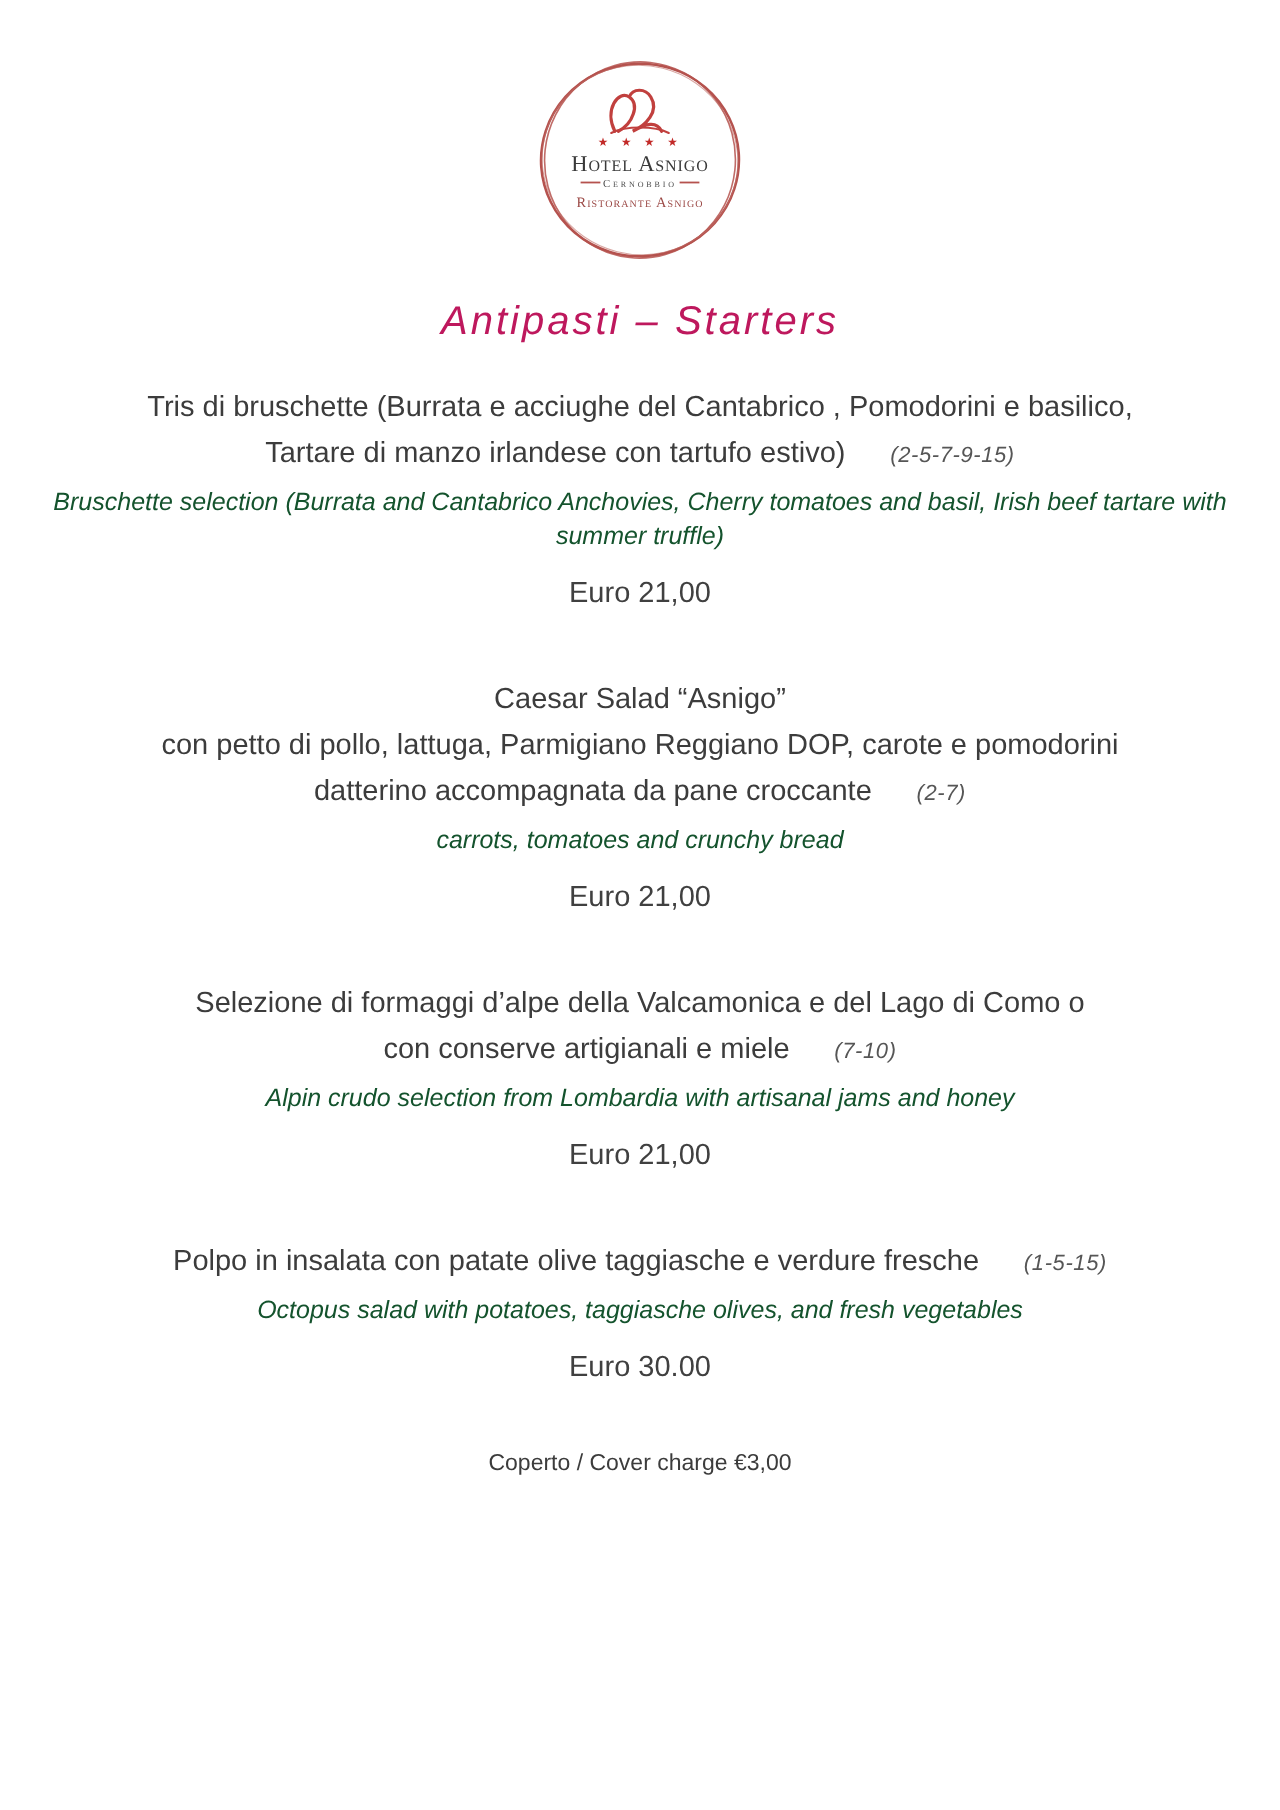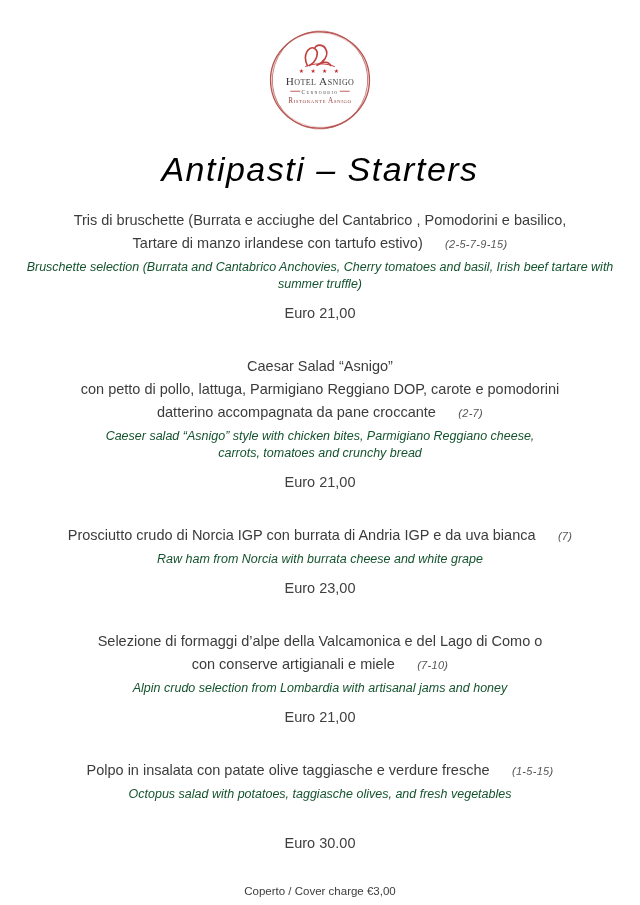--- a/index.html
+++ b/index.html
@@ -17,25 +17,25 @@
     height: 905px;
     padding-top: 26px;
     box-sizing: border-box;
     text-align: center;
   }
   .logo-wrap { height: 108px; }
   .logo-wrap svg { display: block; margin: 0 auto; }
 
   .menu-title {
     margin-top: 16px;
-    font-size: 34px;
+    font-size: 20px;
     font-style: italic;
     font-weight: 300;
     letter-spacing: 1.5px;
-    color: #000000;
+    color: #be185d;
   }
 
   .menu-items { margin-top: 20px; }
   .menu-item { margin-bottom: 32px; }
 
   .name-line {
     font-size: 14.5px;
     line-height: 23px;
     color: #3c3c3c;
   }
@@ -116,35 +116,25 @@
     <div class="item-price">Euro 21,00</div>
   </div>
 
   <div class="menu-item">
     <div class="item-name">
           <div class="name-line">Caesar Salad “Asnigo”</div>
           <div class="name-line">con petto di pollo, lattuga, Parmigiano Reggiano DOP, carote e pomodorini</div>
           <div class="name-line">datterino accompagnata da pane croccante<span class="allergens"> (2-7)</span></div>
         </div>
     <div class="item-description">
-          <div class="desc-line">Caeser salad  “Asnigo” style with chicken bites, Parmigiano Reggiano cheese,</div>
           <div class="desc-line">carrots, tomatoes and crunchy bread</div>
         </div>
     <div class="item-price">Euro 21,00</div>
   </div>
 
-  <div class="menu-item">
-    <div class="item-name">
-          <div class="name-line">Prosciutto crudo di Norcia IGP con burrata di Andria IGP e da uva bianca<span class="allergens"> (7)</span></div>
-        </div>
-    <div class="item-description">
-          <div class="desc-line">Raw ham from Norcia with burrata cheese and white grape</div>
-        </div>
-    <div class="item-price">Euro 23,00</div>
-  </div>
 
   <div class="menu-item">
     <div class="item-name">
           <div class="name-line">Selezione di formaggi d’alpe della Valcamonica e del Lago di Como o</div>
           <div class="name-line">con conserve artigianali e miele<span class="allergens"> (7-10)</span></div>
         </div>
     <div class="item-description">
           <div class="desc-line">Alpin crudo selection from Lombardia with artisanal jams and honey</div>
         </div>
     <div class="item-price">Euro 21,00</div>

